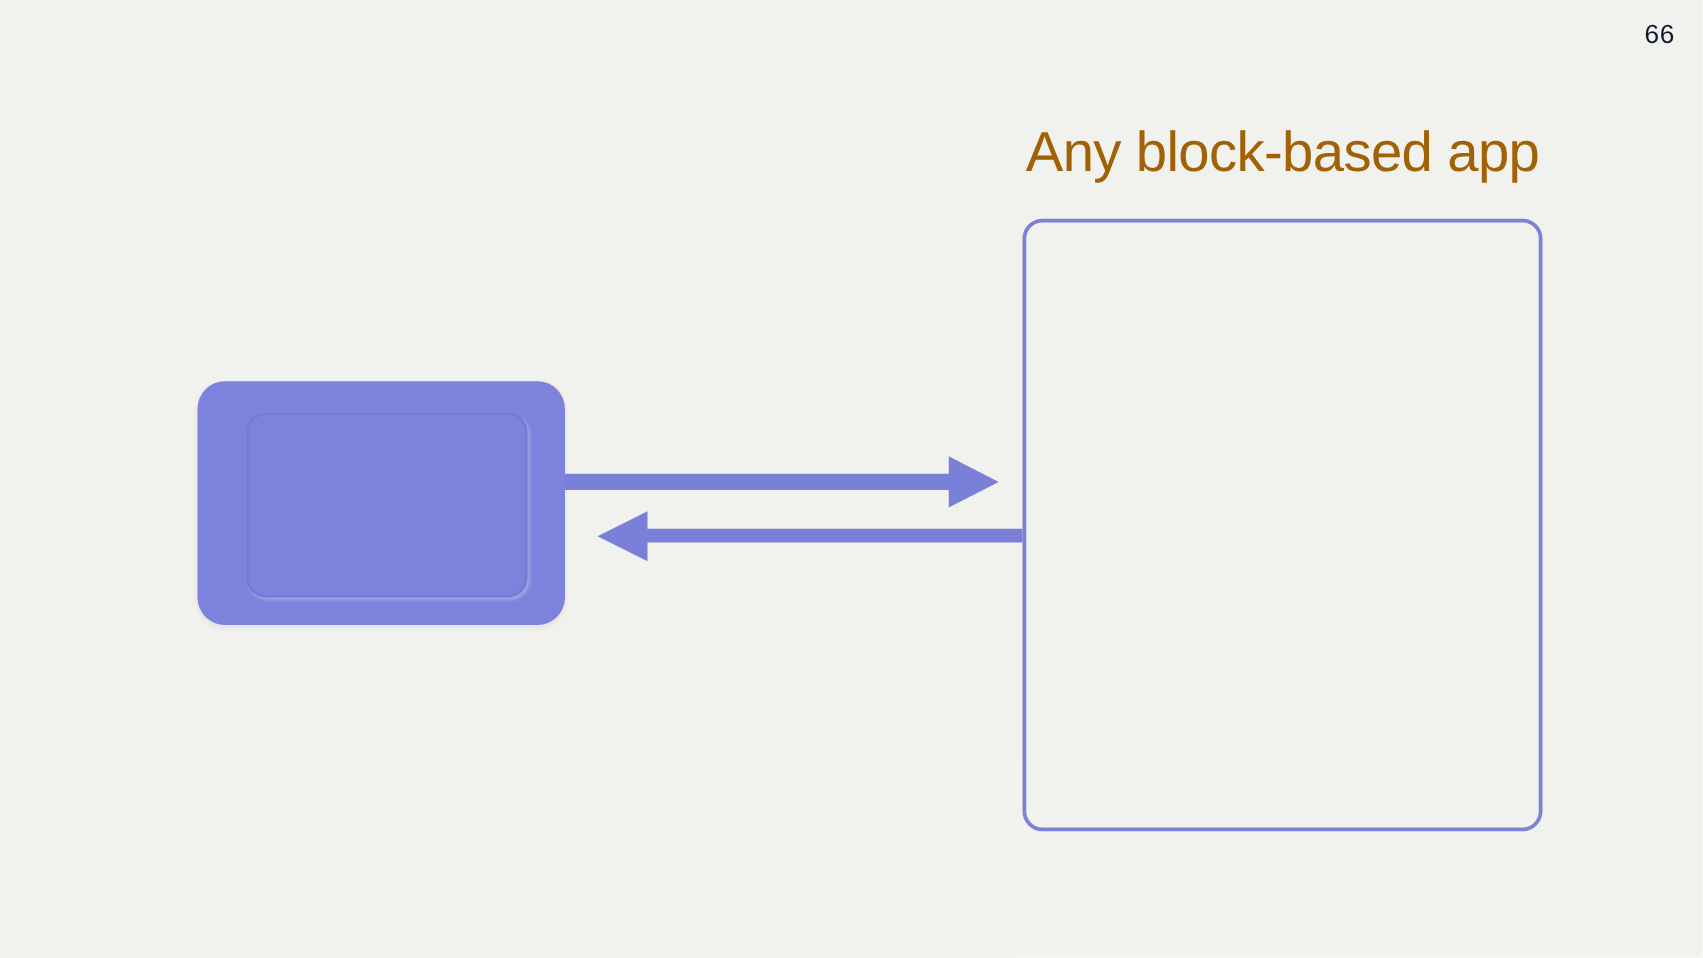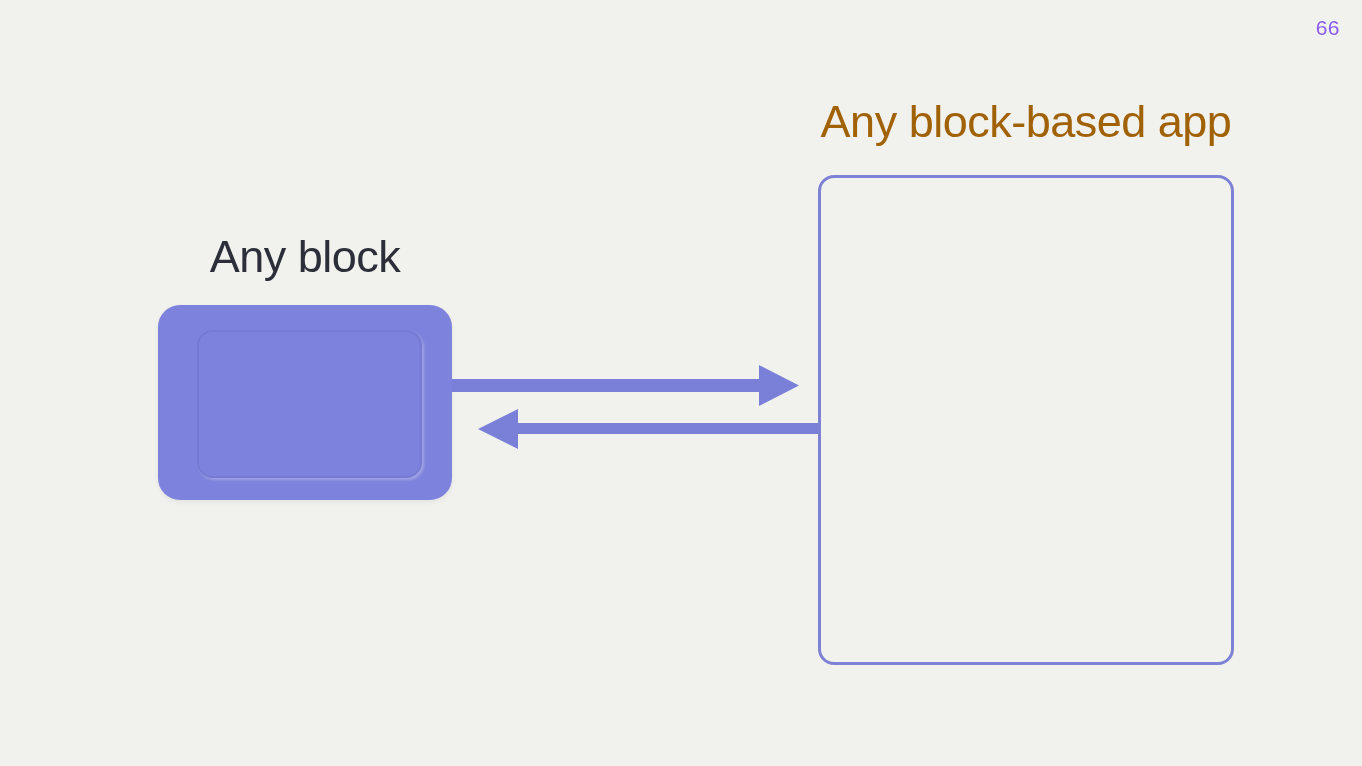--- a/index.html
+++ b/index.html
@@ -10,21 +10,21 @@
   }
   .slide {
     position: relative;
     width: 1362px; height: 766px;
     background: #F1F2ED;
   }
   .page-number {
     position: absolute;
     top: 16px; right: 22px;
     font-size: 21px;
-    color: #8b5cf6;
+    color: #0f172a;
     letter-spacing: 0.5px;
   }
   .app-title {
     position: absolute;
     left: 790px; top: 96px;
     width: 472px;
     text-align: center;
     font-size: 45px;
     font-weight: 500;
     color: #a16207;
@@ -75,21 +75,20 @@
 </style>
 </head>
 <body>
 
 <div class="slide">
 
   <span class="page-number">66</span>
 
   <div class="app-title">Any block-based app</div>
 
-  <div class="block-label">Any block</div>
 
   <div class="block-shape">
     <div class="block-inner"></div>
   </div>
 
   <div class="app-box"></div>
 
   <svg class="arrows-layer" width="1362" height="766" viewBox="0 0 1362 766" xmlns="http://www.w3.org/2000/svg">
     <g>
       <rect x="452" y="379" width="308" height="13" fill="#7A80D8"></rect>

